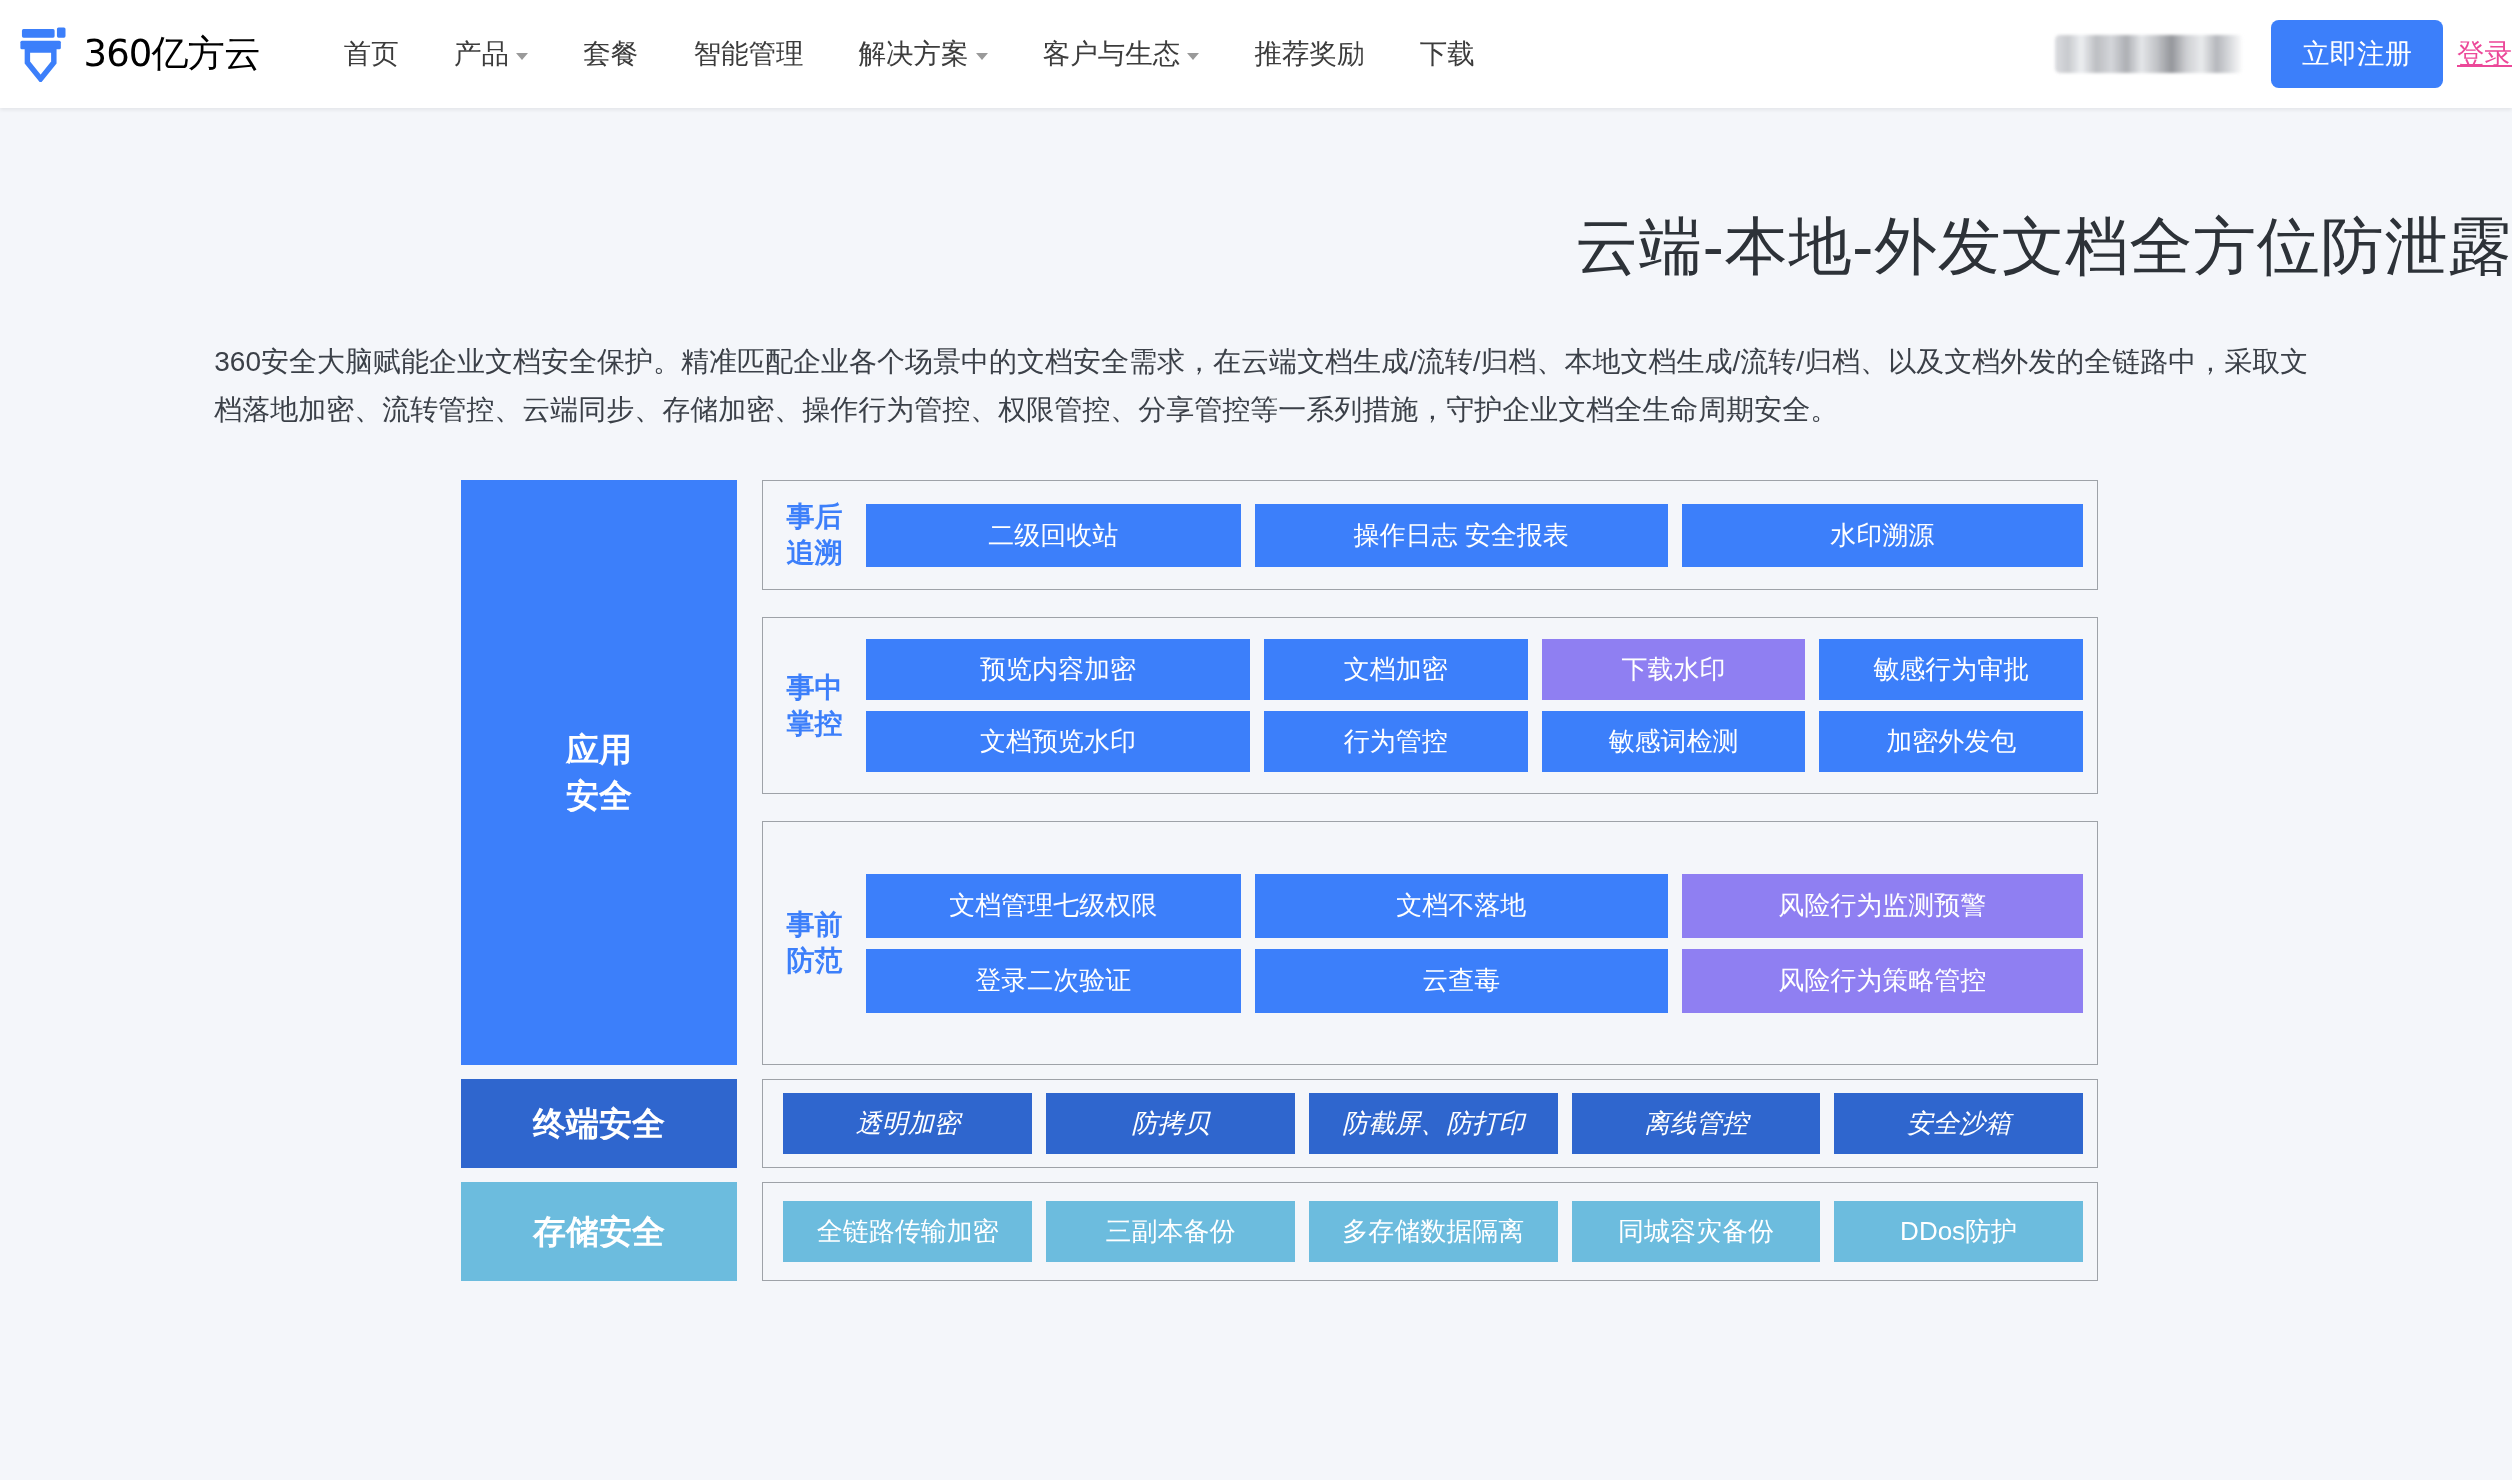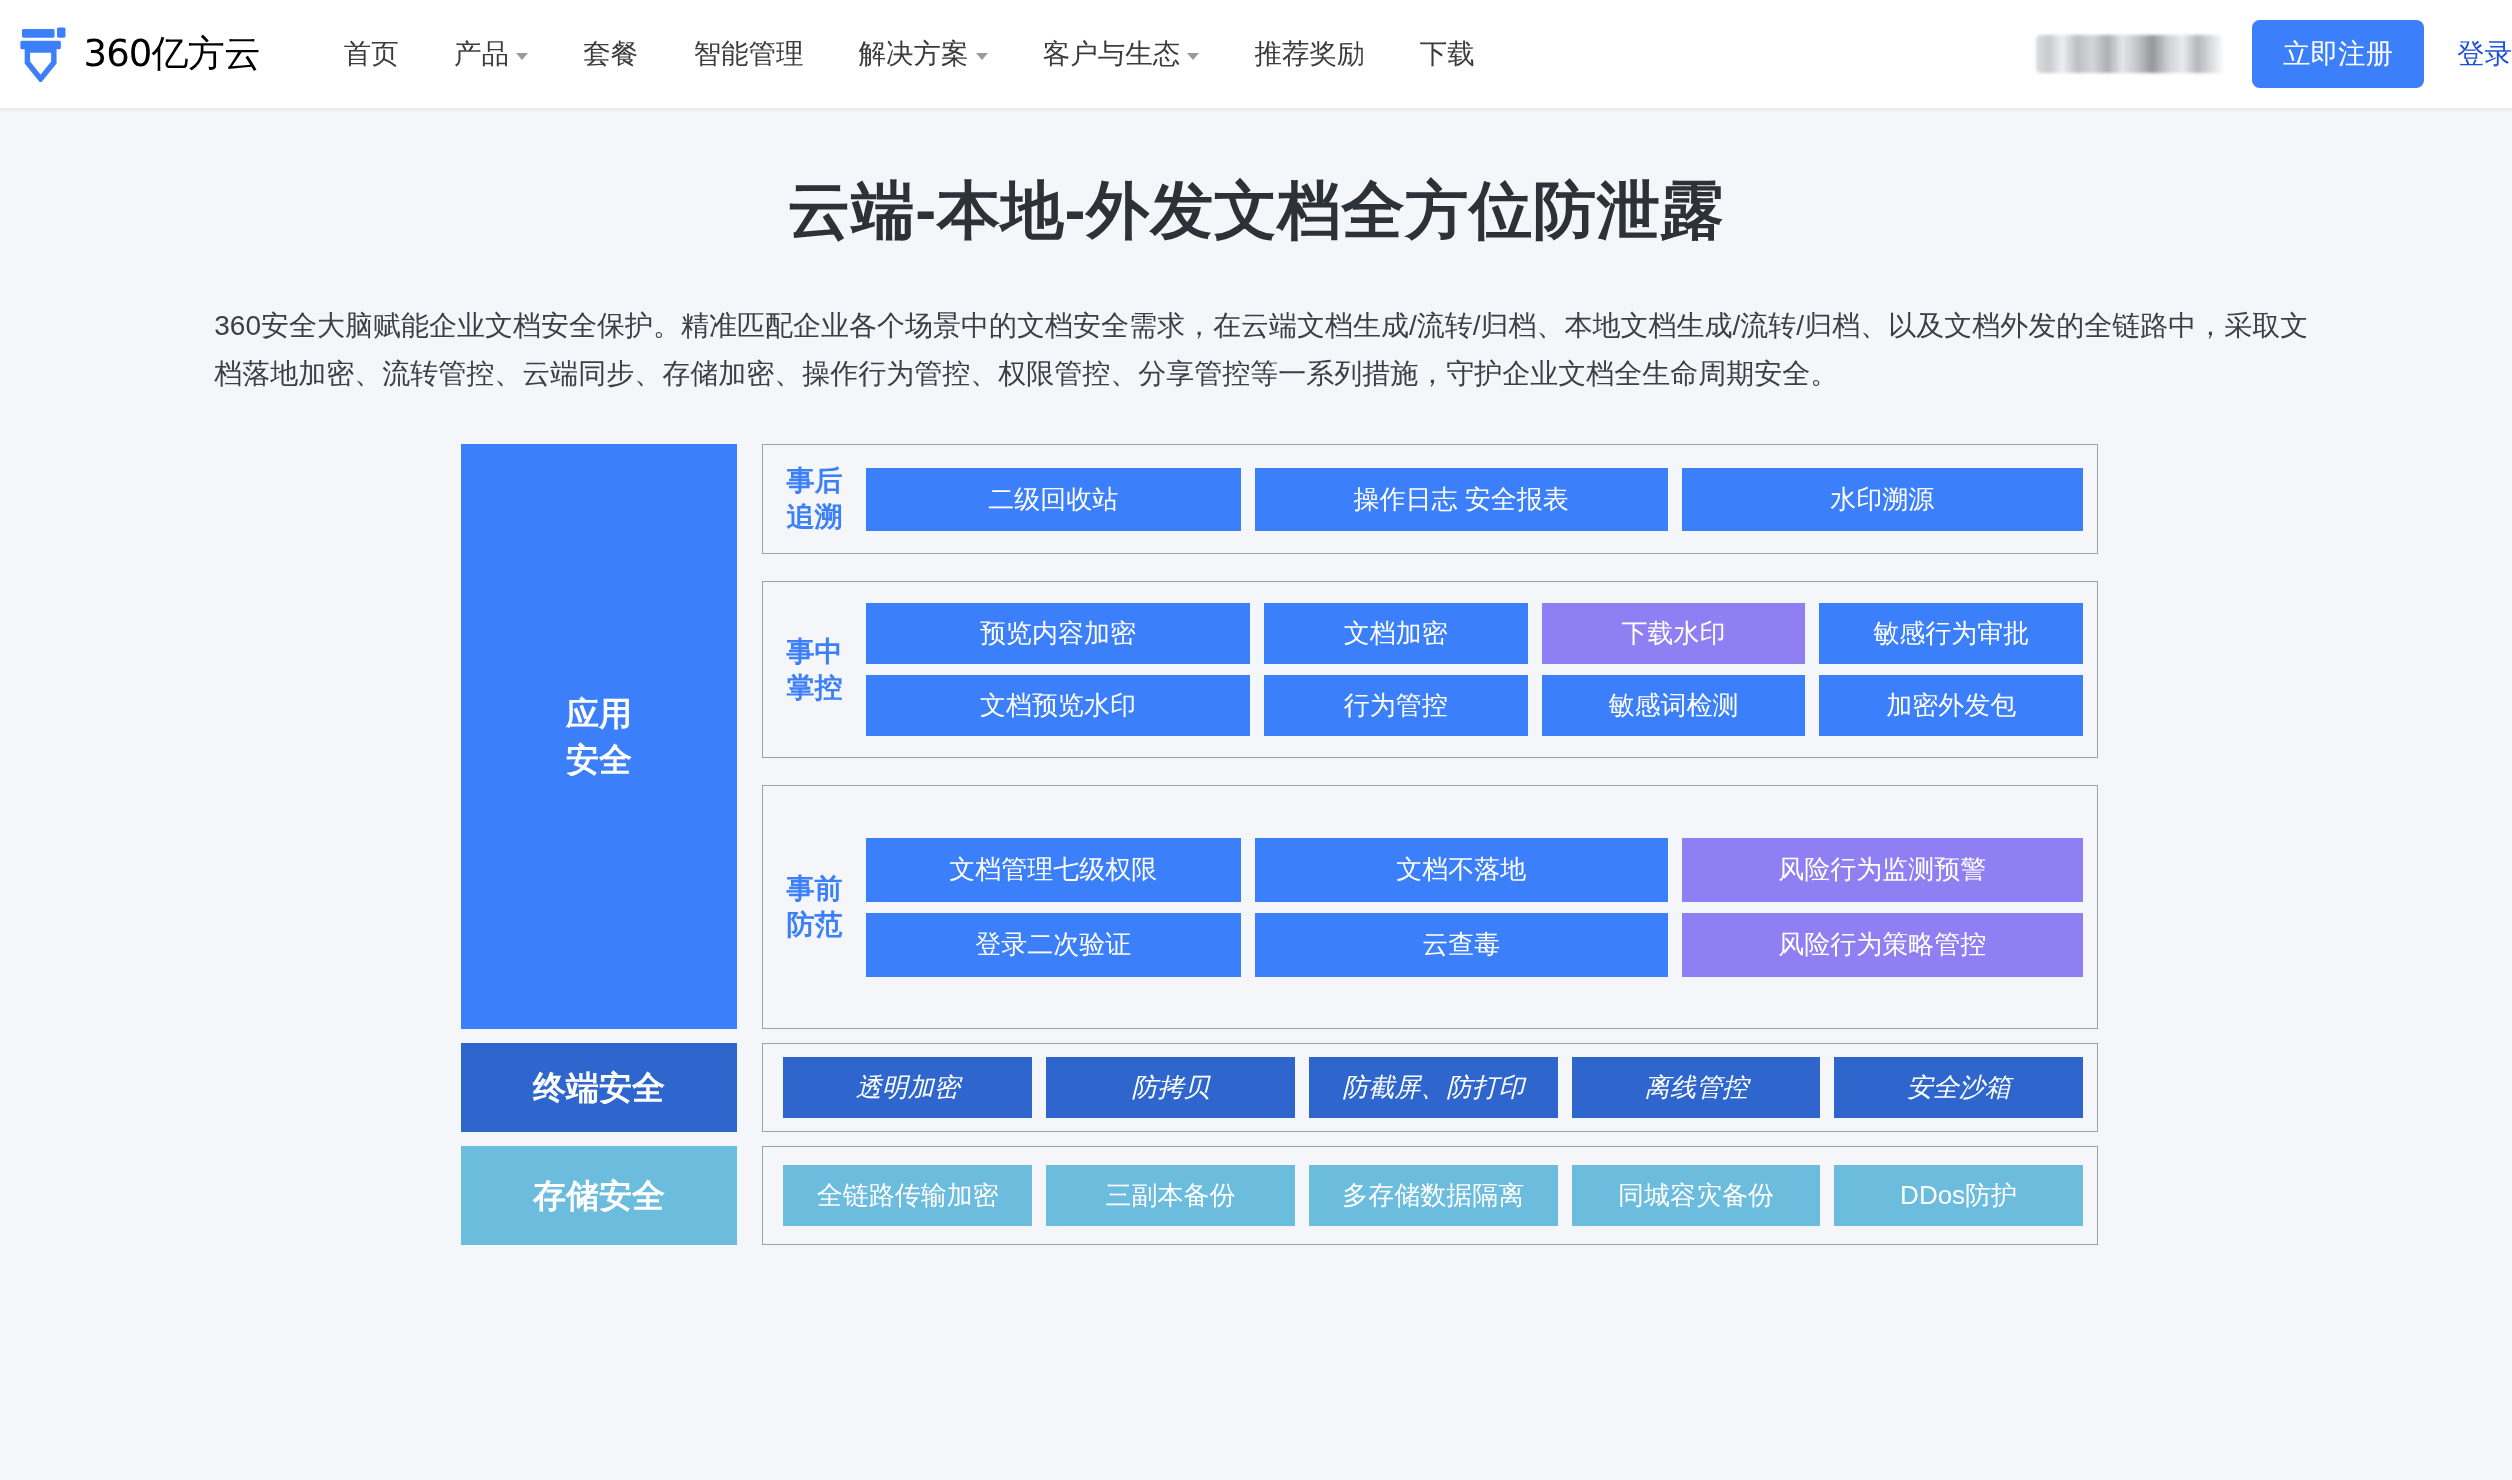--- a/index.html
+++ b/index.html
@@ -92,38 +92,40 @@
     color: #fff;
     font-size: 27.5px;
     padding: 15.7px 31px;
     border: none;
     border-radius: 7.8px;
     cursor: pointer;
     white-space: nowrap;
     font-family: "Liberation Sans", sans-serif;
   }
   .btn-login {
-    color: #1d4ed8;
+    color: #ec4899;
     font-size: 27.5px;
-    margin-left: 33px;
+    text-decoration: underline;
+    margin-left: 14px;
     white-space: nowrap;
     cursor: pointer;
   }
 
   
   .hero {
     padding-top: 63px;
   }
   .hero-title {
-    text-align: center;
+    text-align: right;
     font-size: 63px;
-    font-weight: bold;
+    font-weight: normal;
     color: #2d3238;
     letter-spacing: 0.8px;
     line-height: 1.25;
+    margin-top: 36px;
   }
   .hero-desc {
     margin: 52px auto 0 auto;
     width: 2118px;
     font-size: 28px;
     line-height: 1.72;
     color: #3b4048;
     text-align: left;
     padding-left: 17.3px;
   }

